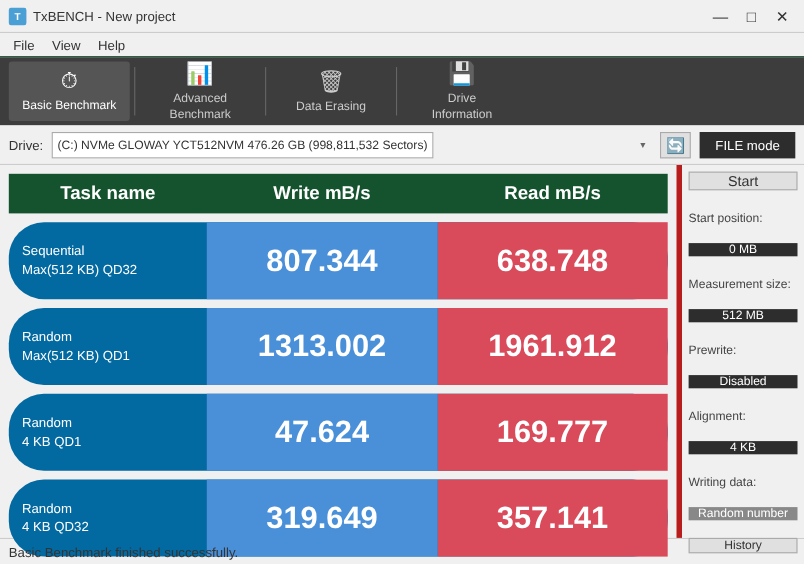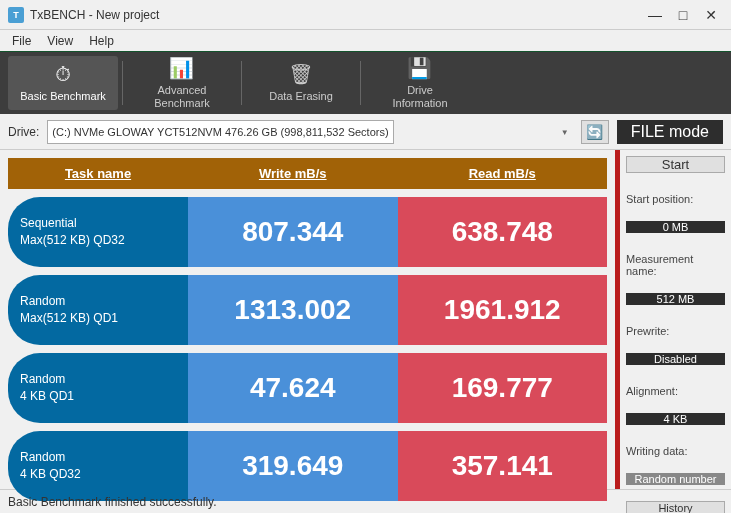--- a/index.html
+++ b/index.html
@@ -91,21 +91,21 @@
       cursor: pointer;
       display: flex; align-items: center; justify-content: center;
       font-size: 14px;
     }
     .file-mode-btn {
       padding: 2px 14px;
       height: 24px;
       background: #2d2d2d;
       color: white;
       border: none;
-      font-size: 16px;
+      font-size: 12px;
       cursor: pointer;
     }
 
     
     .main-content {
       display: flex;
       height: calc(513px - 30px - 22px - 62px - 36px - 24px);
       background: #f0f0f0;
     }
 
@@ -113,28 +113,27 @@
     .benchmark-area {
       flex: 1;
       padding: 8px;
       display: flex;
       flex-direction: column;
       gap: 4px;
     }
     .bench-header {
       display: grid;
       grid-template-columns: 180px 1fr 1fr;
-      background: #a16207;
+      background: #14532d;
       color: white;
       font-weight: bold;
       text-align: center;
       padding: 6px 0;
       margin-bottom: 4px;
-      font-size: 13px;
-      text-decoration: underline;
+      font-size: 17px;
     }
     .bench-header div { padding: 2px 0; }
     .bench-row {
       display: grid;
       grid-template-columns: 180px 1fr 1fr;
       background: #0369a1;
       margin-bottom: 4px;
       min-height: 70px;
       align-items: center;
       border-radius: 32px;
@@ -318,21 +317,21 @@
       <div class="bench-value-red">357.141</div>
     </div>
   </div>
 
   <div class="side-panel">
     <button class="side-btn start-btn">Start</button>
 
     <span class="side-label">Start position:</span>
     <div class="side-value-black">0 MB</div>
 
-    <span class="side-label">Measurement name:</span>
+    <span class="side-label">Measurement size:</span>
     <div class="side-value-black">512 MB</div>
 
     <span class="side-label">Prewrite:</span>
     <div class="side-value-black">Disabled</div>
 
     <span class="side-label">Alignment:</span>
     <div class="side-value-black">4 KB</div>
 
     <span class="side-label">Writing data:</span>
     <div class="side-value-gray">Random number</div>

